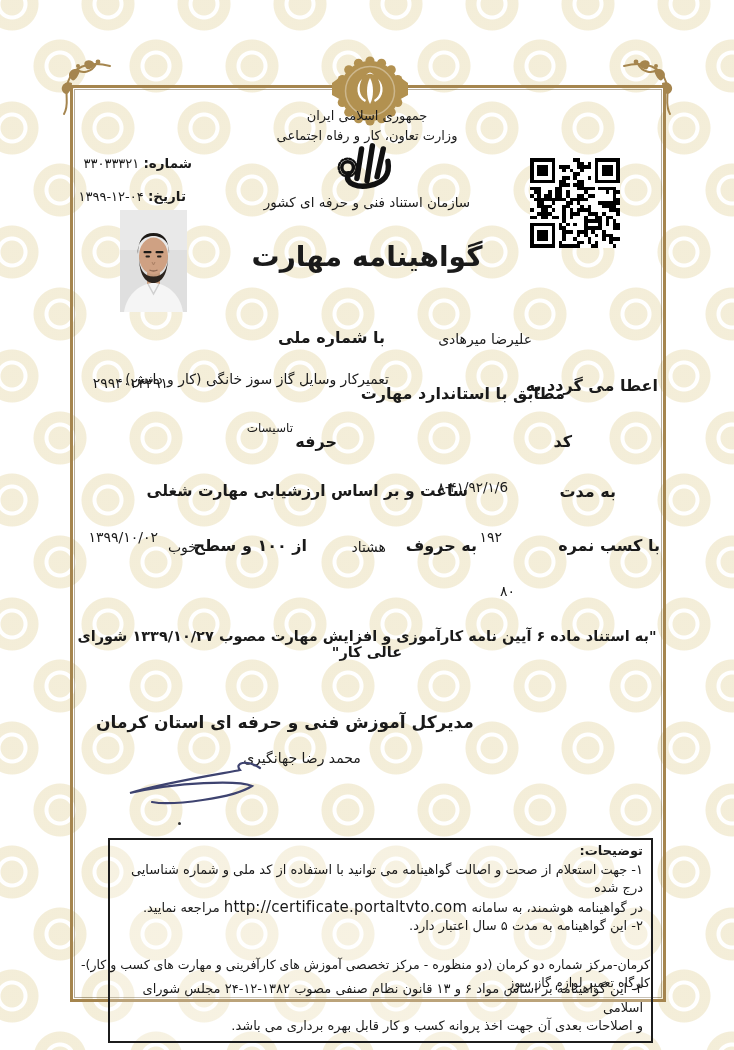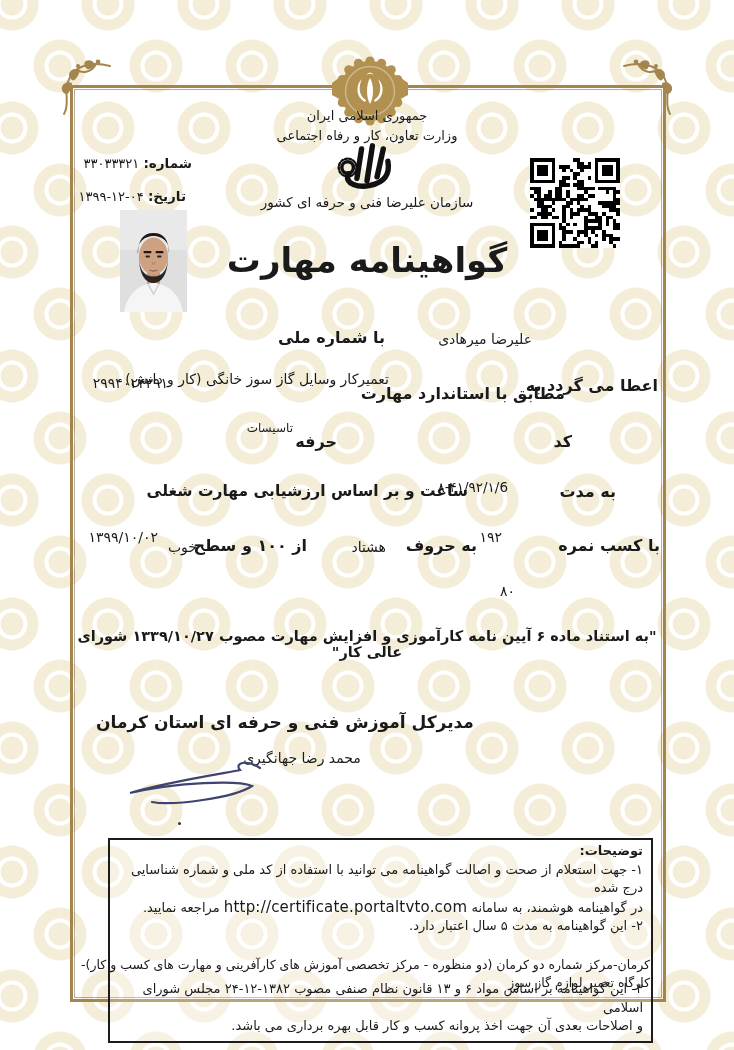--- a/index.html
+++ b/index.html
@@ -26,21 +26,21 @@
     content:"";position:absolute;inset:1px;border:1px solid rgba(92,71,36,.45);
   }
   .corner{width:64px;height:64px;}
   .corner.tl{left:52px;top:56px;}
   .corner.tr{right:52px;top:56px;transform:scaleX(-1);}
   .rtl{direction:rtl;unicode-bidi:isolate;}
   .num{direction:ltr;unicode-bidi:bidi-override;display:inline-block;margin-top:44px;}
   .meta-line{font-size:13px;white-space:nowrap;}
   .meta-line .lbl{font-weight:700;font-size:13.5px;}
   .hdr{left:162px;width:410px;text-align:center;font-size:13px;white-space:nowrap;}
-  .title{left:70px;width:594px;text-align:center;font-size:34px;font-weight:700;letter-spacing:-.5px;}
+  .title{left:70px;width:594px;text-align:center;font-size:28px;font-weight:700;letter-spacing:-.5px;}
   .fld-b{font-weight:700;font-size:16px;white-space:nowrap;}
   .fld-v{font-size:14px;white-space:nowrap;}
   .fld-s{font-size:12px;white-space:nowrap;}
   .quote{left:70px;width:594px;text-align:center;font-weight:700;font-size:14.5px;}
   .director{left:70px;width:430px;text-align:center;font-weight:700;font-size:17px;}
   .dirname{left:132px;width:340px;text-align:center;font-size:14px;}
   .notes{
     left:108px;top:838px;width:525px;border:2px solid #1c1c1c;background:rgba(255,255,255,.25);
     padding:2px 8px 5px 8px;direction:rtl;text-align:right;font-size:13px;line-height:18.6px;
   }
@@ -135,21 +135,21 @@
 <svg class="abs" style="left:336px;top:140px;width:62px;height:52px;" viewBox="0 0 80 60">
   <g stroke="#111" fill="none" stroke-linecap="round">
     <path d="M16,40 C10,54 30,58 44,55 C62,51 70,42 67,24" stroke-width="7"></path>
     <path d="M33,8 L27,46" stroke-width="7"></path>
     <path d="M47,4 L40,49" stroke-width="7"></path>
     <path d="M61,8 L53,44" stroke-width="7"></path>
     <circle cx="15" cy="32" r="7.5" stroke-width="4.5"></circle>
     <circle cx="15" cy="32" r="11.5" stroke-width="3" stroke-dasharray="3 2.6"></circle>
   </g>
 </svg>
-<div class="abs hdr rtl" style="top:194px;font-size:13.5px;">سازمان علیرضا فنی و حرفه ای کشور</div>
+<div class="abs hdr rtl" style="top:194px;font-size:13.5px;">سازمان استناد فنی و حرفه ای کشور</div>
 
 <div class="abs qr">
   <svg viewBox="0 0 25 25" width="90" height="90" shape-rendering="crispEdges">
       <rect x="12" y="0" width="1" height="1" fill="#000"></rect>
       <rect x="13" y="0" width="1" height="1" fill="#000"></rect>
       <rect x="13" y="1" width="1" height="1" fill="#000"></rect>
       <rect x="14" y="1" width="1" height="1" fill="#000"></rect>
       <rect x="16" y="1" width="1" height="1" fill="#000"></rect>
       <rect x="8" y="2" width="1" height="1" fill="#000"></rect>
       <rect x="9" y="2" width="1" height="1" fill="#000"></rect>

